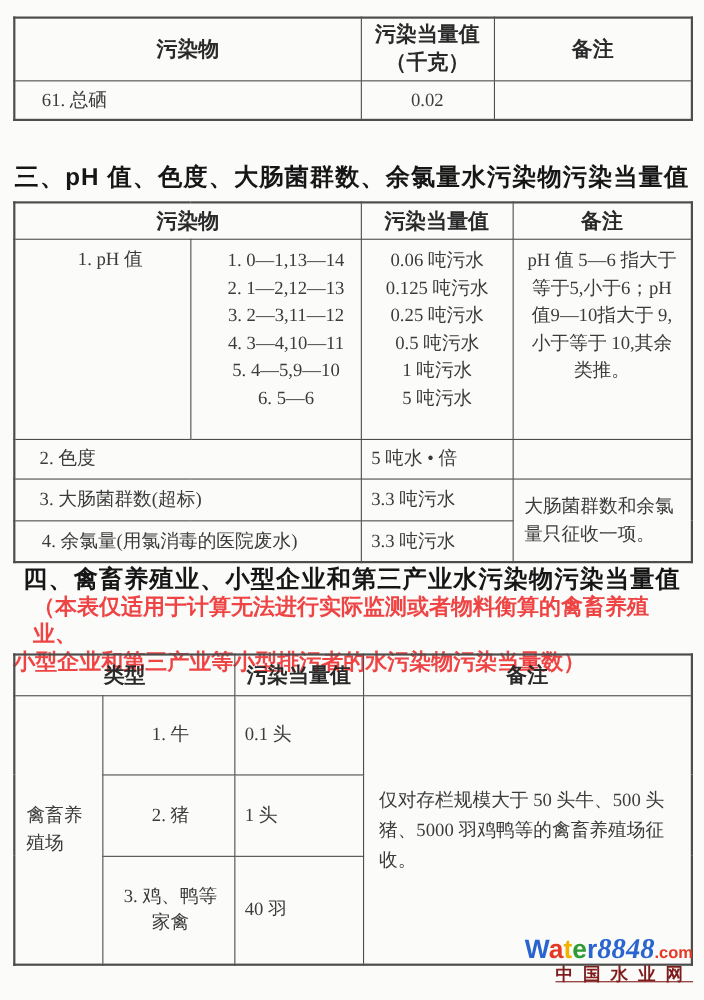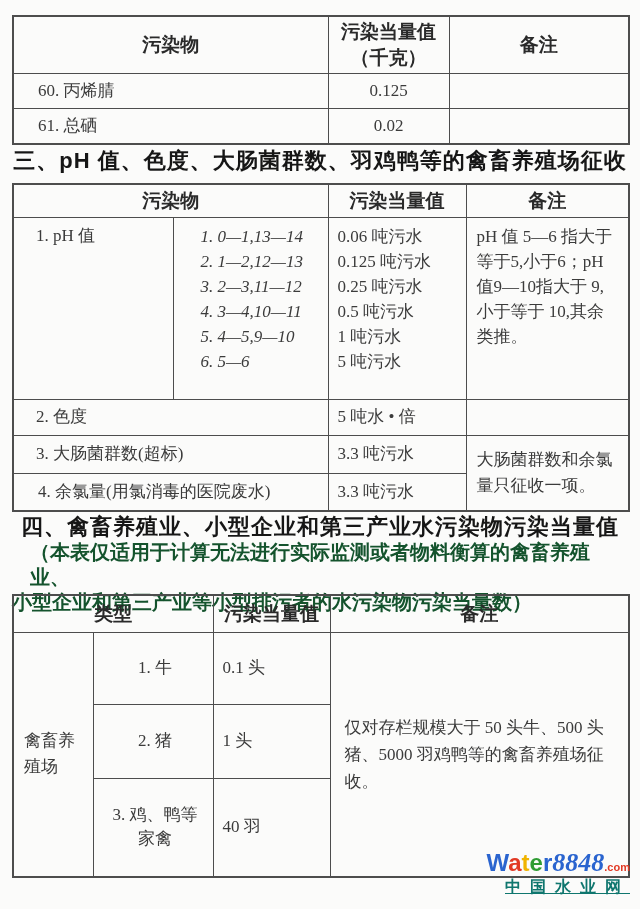--- a/index.html
+++ b/index.html
@@ -52,33 +52,33 @@
     font-weight:bold;
     font-size:22px;
     color:#161616;
     letter-spacing:1px;
   }
   .section-note{
     position:absolute;left:12px;width:616px;
     font-family:"Liberation Sans","DejaVu Sans",sans-serif;
     font-weight:bold;
     font-size:20px;
-    color:#14532d;
+    color:#ef4444;
     line-height:25px;
   }
   .section-note .indent{padding-left:18px;}
 
   
   #table1{top:15px;}
   #table1 tr.hdr{height:57px;}
   #table1 tr.r{height:35px;}
 
   #table2{top:183px;}
   #table2 tr.hdr{height:33px;}
-  #table2 tr.ph{height:182px;}
+  #table2 tr.ph{height:182px;text-align:center;}
   #table2 tr.r2{height:36px;}
   #table2 tr.r3{height:38px;}
   #table2 tr.r4{height:38px;}
   #table2 td.remark{padding:6px 10px 2px 10px;line-height:25px;vertical-align:top;}
   #table2 td.remark-merged{line-height:26px;padding:2px 10px;}
 
   #table3{top:594px;}
   #table3 tr.hdr{height:37px;}
   #table3 tr.a{height:72px;}
   #table3 tr.b{height:74px;padding-left:39px;}
@@ -103,21 +103,21 @@
     font-weight:bold;
     font-size:24px;
     letter-spacing:0px;
   }
   .wm-num{
     font-family:"Liberation Serif","DejaVu Serif",serif;
     font-style:italic;
     font-weight:bold;
     font-size:26px;
   }
-  .wm-com{font-size:11px;font-weight:bold;}
+  .wm-com{font-size:15px;font-weight:bold;}
   .wm-cn{
     margin-top:3px;
     font-weight:bold;
     font-size:16px;
     letter-spacing:9px;
     text-decoration:underline;
     white-space:nowrap;
   }
 </style>
 </head>
@@ -134,50 +134,45 @@
     <tbody>
         <tr class="hdr">
       <th>污染物</th>
       <th class="hdr2line">
         <div>污染当量值</div>
         <div>（千克）</div>
       </th>
       <th>备注</th>
     </tr>
     <tr class="r">
-      <td class="cell-left">60. 丙烯腈</td>
-      <td class="cell-center">0.125</td>
-      <td></td>
-    </tr>
-    <tr class="r">
       <td class="cell-left">61. 总硒</td>
       <td class="cell-center">0.02</td>
       <td></td>
     </tr>
   </tbody>
     </table>
 
-  <div class="section-title" style="top:146px;">三、pH 值、色度、大肠菌群数、羽鸡鸭等的禽畜养殖场征收</div>
+  <div class="section-title" style="top:146px;">三、pH 值、色度、大肠菌群数、余氯量水污染物污染当量值</div>
 
   <table id="table2">
     <colgroup>
         <col style="width:160px">
         <col style="width:155px">
         <col style="width:138px">
         <col style="width:163px">
       </colgroup>
     <tbody>
         <tr class="hdr">
       <th colspan="2">污染物</th>
       <th>污染当量值</th>
       <th>备注</th>
     </tr>
     <tr class="ph">
       <td class="top-align" style="padding-left:22px;">1. pH 值</td>
-      <td class="top-align lines" style="padding-left:27px;font-style:italic;">
+      <td class="top-align lines" style="padding-left:27px;">
         <div>1. 0—1,13—14</div>
         <div>2. 1—2,12—13</div>
         <div>3. 2—3,11—12</div>
         <div>4. 3—4,10—11</div>
         <div>5. 4—5,9—10</div>
         <div>6. 5—6</div>
       </td>
       <td class="top-align lines" style="padding-left:9px;">
         <div>0.06 吨污水</div>
         <div>0.125 吨污水</div>
@@ -238,16 +233,16 @@
       <td class="type-cell">3. 鸡、鸭等家禽</td>
       <td class="val-cell">40 羽</td>
     </tr>
   </tbody>
     </table>
 
   <div class="watermark">
     <div class="wm-top">
       <span class="wm-water"><span style="color: rgb(42, 100, 207);">W</span><span style="color: rgb(226, 58, 37);">a</span><span style="color: rgb(240, 180, 0);">t</span><span style="color: rgb(47, 156, 51);">e</span><span style="color: rgb(42, 100, 207);">r</span></span><span class="wm-num" style="color: rgb(42, 100, 207);">8848</span><span class="wm-com" style="color: rgb(226, 58, 37);">.com</span>
     </div>
-    <div class="wm-cn" style="color: #0f766e;">中国水业网</div>
+    <div class="wm-cn" style="color: #7f1d1d;">中国水业网</div>
   </div>
 
 </div>
 
 </body></html>

